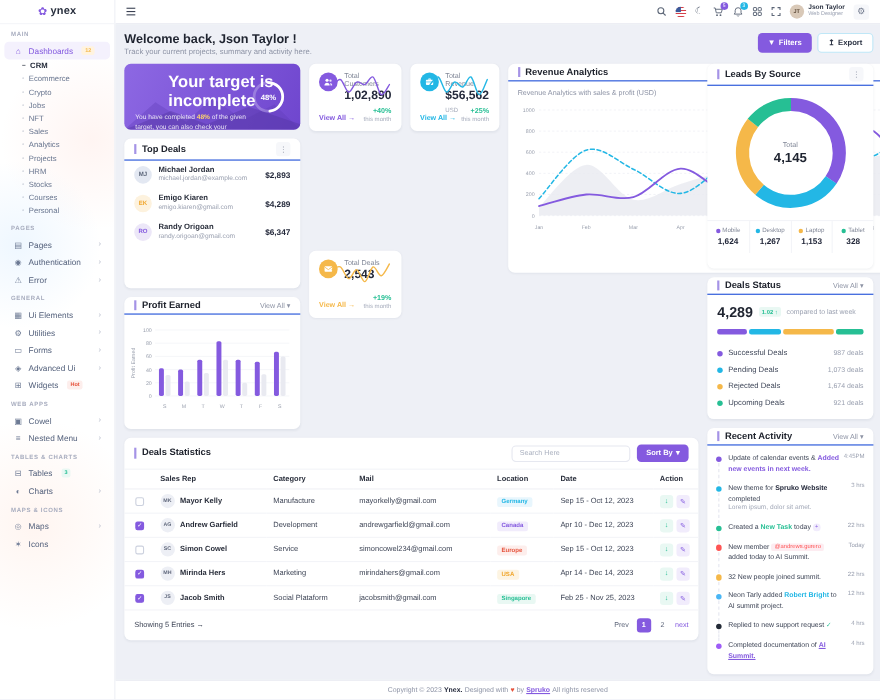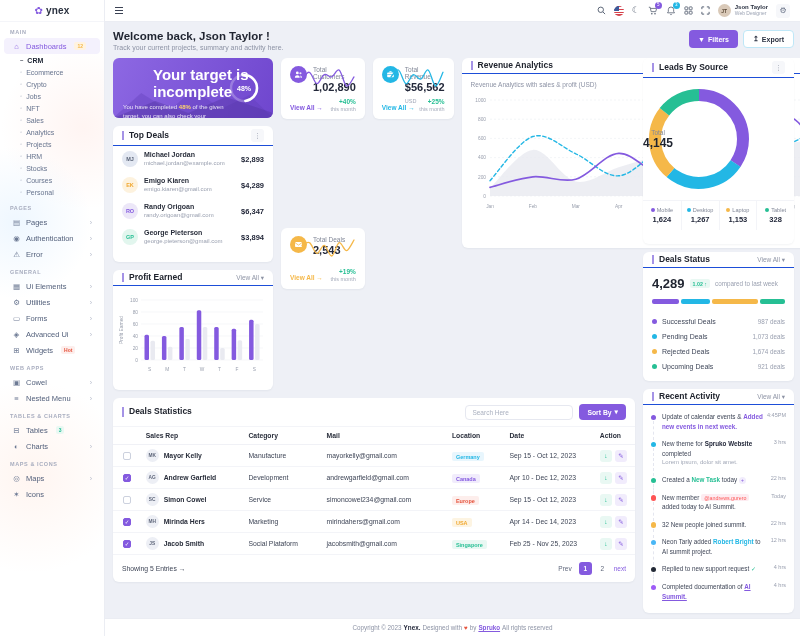--- a/index.html
+++ b/index.html
@@ -108,21 +108,21 @@
   .legend-dot { width:5px; height:5px; border-radius:50%; }
 
   
   .ra-subrow { display:flex; align-items:center; padding:6px 9px 0; }
   .ra-subtitle { font-size:6.5px; color:#8d93a5; }
   .ra-tools { margin-left:auto; display:flex; gap:4px; align-items:center; color:#6b7285; font-size:7px; }
   .ra-tools .t { cursor:pointer; line-height:1; display:flex; align-items:center; }
   .ra-tools .active-t { color:#23b7e5; }
 
   
-  .donut-zone { position:relative; height:122px; display:flex; align-items:center; justify-content:flex-start; }
+  .donut-zone { position:relative; height:122px; display:flex; align-items:center; justify-content:center; }
   .donut-center { position:absolute; text-align:center; }
   .donut-center .t1 { font-size:6.5px; color:#828898; }
   .donut-center .t2 { font-size:12px; font-weight:bold; color:#1f2430; }
   .donut-legend { display:grid; grid-template-columns:repeat(4,1fr); border-top:1px solid #f3f4f8; }
   .dl-cell { padding:6px 2px; text-align:center; border-left:1px solid #f3f4f8; }
   .dl-cell:first-child { border-left:none; }
   .dl-lab { font-size:5.6px; color:#828898; display:flex; align-items:center; justify-content:center; gap:2px; }
   .dl-val { font-size:7.5px; font-weight:bold; color:#23283a; margin-top:2px; }
 
   
@@ -455,28 +455,20 @@
                     <span class="deal-amt">$4,289</span>
                   </div>
                   <div class="deal-item">
                     <span class="deal-av" style="background: rgb(236, 231, 248); color: rgb(132, 90, 223);">RO</span>
                     <div>
                       <div class="deal-name">Randy Origoan</div>
                       <div class="deal-mail">randy.origoan@gmail.com</div>
                     </div>
                     <span class="deal-amt">$6,347</span>
                   </div>
-                  <div class="deal-item">
-                    <span class="deal-av" style="background: rgb(226, 246, 238); color: rgb(38, 191, 148);">GP</span>
-                    <div>
-                      <div class="deal-name">George Pieterson</div>
-                      <div class="deal-mail">george.pieterson@gmail.com</div>
-                    </div>
-                    <span class="deal-amt">$3,894</span>
-                  </div>
                 </div>
             </div>
 
             <div class="card" style="height:120px">
               <div class="card-head">
                 <span class="card-title">Profit Earned</span>
                 <span class="view-all"><span>View All</span> ▾</span>
               </div>
               <div id="profit-chart" class="chart-wrap"><svg width="152" height="92" viewBox="0 0 152 92">
                     <line x1="24" y1="70" x2="146" y2="70" stroke="#f2f3f7" stroke-width="0.7"></line>

